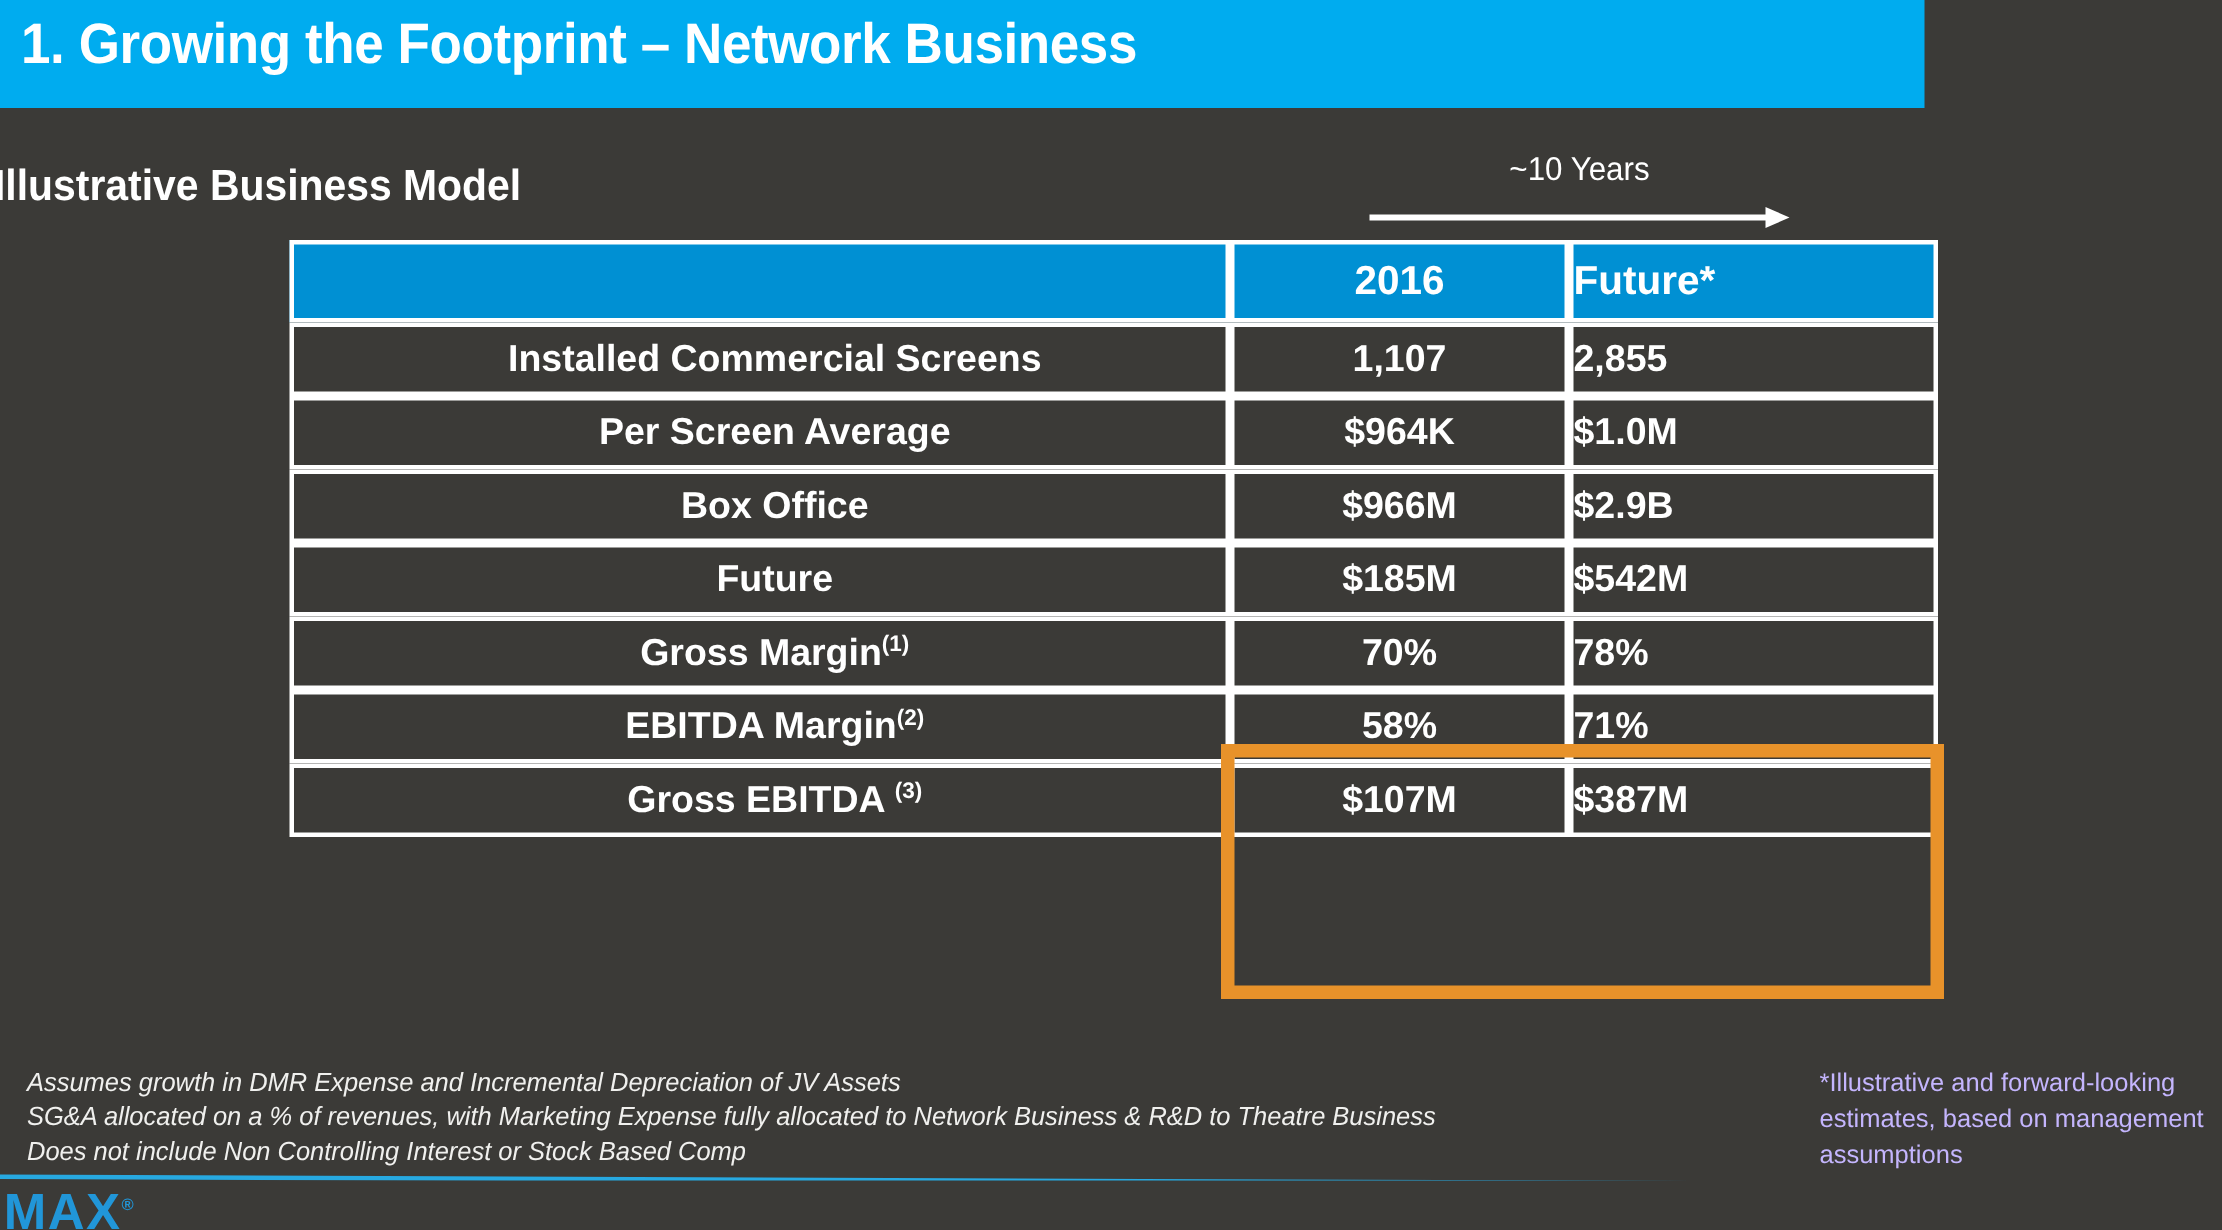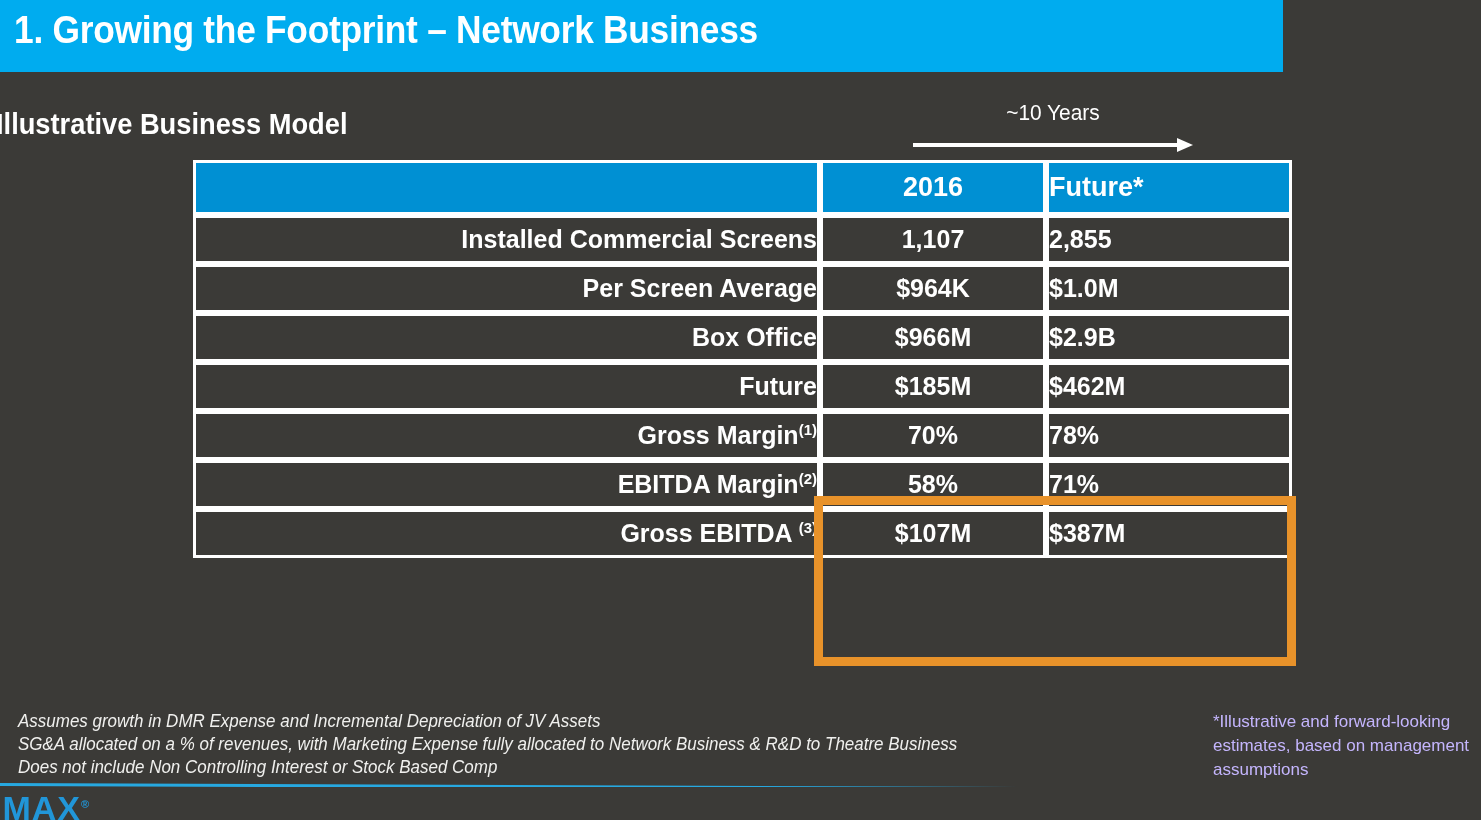--- a/index.html
+++ b/index.html
@@ -108,21 +108,21 @@
     font-size: 25px;
     font-weight: bold;
     border: 3px solid #ffffff;
     padding: 0;
     height: 49px;
     vertical-align: middle;
     box-sizing: border-box;
   }
   #model-table .c-label {
     width: 627px;
-    text-align: right;
+    text-align: center;
     padding-left: 20px;
     transform-origin: left center;
   }
   #model-table .c-2016 { width: 226px; text-align: center; }
   #model-table .c-future { width: 246px; text-align: left; }
 
   #model-table thead td {
     background: #0090d3;
     height: 55px;
     font-size: 27px;
@@ -245,21 +245,21 @@
       <td class="c-future">$1.0M</td>
     </tr>
     <tr>
       <td class="c-label"><span>Box Office</span><span class="sup"></span></td>
       <td class="c-2016">$966M</td>
       <td class="c-future">$2.9B</td>
     </tr>
     <tr>
       <td class="c-label"><span>Future</span><span class="sup"></span></td>
       <td class="c-2016">$185M</td>
-      <td class="c-future">$462M</td>
+      <td class="c-future">$542M</td>
     </tr>
     <tr>
       <td class="c-label"><span>Gross Margin</span><span class="sup">(1)</span></td>
       <td class="c-2016">70%</td>
       <td class="c-future">78%</td>
     </tr>
     <tr>
       <td class="c-label"><span>EBITDA Margin</span><span class="sup">(2)</span></td>
       <td class="c-2016">58%</td>
       <td class="c-future">71%</td>

